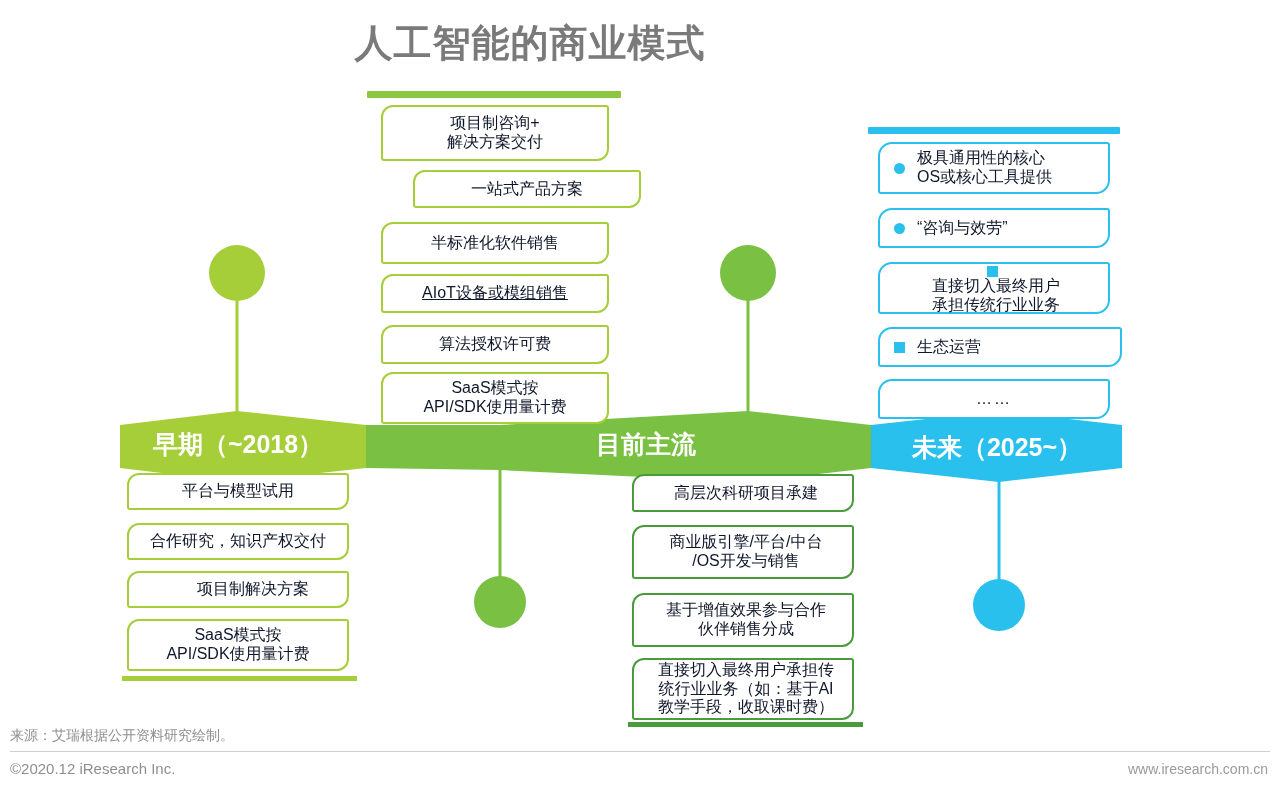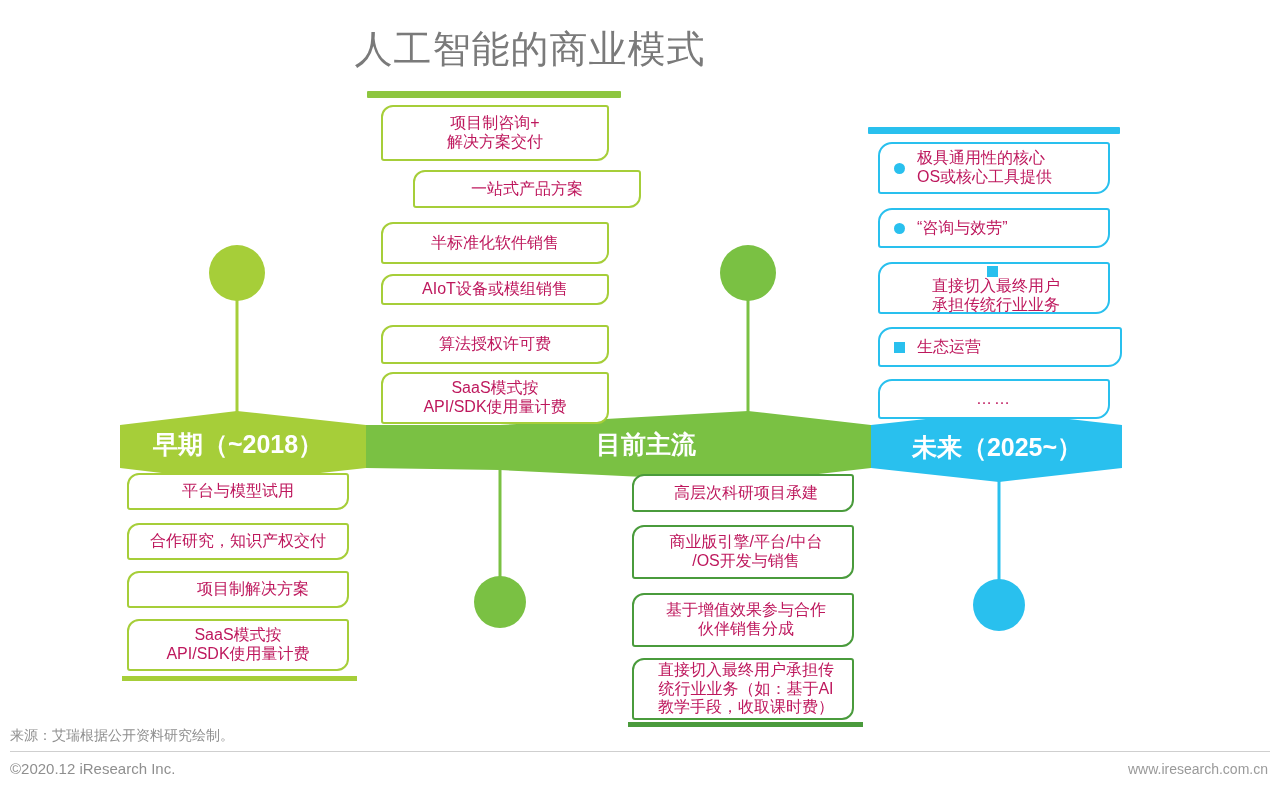--- a/index.html
+++ b/index.html
@@ -7,44 +7,44 @@
     width:1280px;height:796px;
     background:#ffffff;
     font-family:"Liberation Sans","DejaVu Sans",sans-serif;
     position:relative;overflow:hidden;
     color:#8c8c8c;
   }
   #stage{position:absolute;left:0;top:0;width:1280px;height:796px;}
 
   
   .title{
-    position:absolute;left:0;top:24px;width:1060px;
+    position:absolute;left:0;top:18px;width:1060px;
     text-align:center;
-    font-size:38px;font-weight:normal;color:#7a7a7a;
+    font-size:38px;font-weight:bold;color:#7a7a7a;
     letter-spacing:1px;
   }
 
   
   .svglayer{position:absolute;left:0;top:0;width:1280px;height:796px;}
 
   
   .accent{position:absolute;height:7px;border-radius:1px;}
 
   
   .box{
     position:absolute;
     box-sizing:border-box;
     border:2px solid #8dc63f;
     border-radius:12px 3px 12px 3px;
     background:#ffffff;
     display:flex;align-items:center;justify-content:center;
     text-align:center;
     font-size:16px;
     line-height:1.18;
-    color:#be185d;
+    color:#0f172a;
     padding:2px 6px;
   }
   .box.green-light{border-color:#a6ce39;}
   .box.green-dark{border-color:#4a9b3c;padding-left:12px;}
   .box.blue{border-color:#29c0ee;border-radius:14px 3px 14px 3px;}
   .box .txt{display:block;white-space:pre-line;}
 
   .box.bulleted{justify-content:flex-start;text-align:left;padding-left:10px;}
   .bullet{
     display:inline-block;flex:0 0 auto;
@@ -108,21 +108,21 @@
   <div class="box green-light" style="left:381px;top:105px;width:228px;height:56px;">
     <span class="txt">项目制咨询+
 解决方案交付</span>
   </div>
   <div class="box green-light" style="left:381px;top:170px;width:228px;height:38px;margin-left:32px;">
     <span class="txt">一站式产品方案</span>
   </div>
   <div class="box green-light" style="left:381px;top:222px;width:228px;height:42px;">
     <span class="txt">半标准化软件销售</span>
   </div>
-  <div class="box green-light" style="left:381px;top:274px;width:228px;height:31px;">
+  <div class="box green-light" style="left:381px;top:274px;width:228px;height:39px;text-decoration:underline;">
     <span class="txt">AIoT设备或模组销售</span>
   </div>
   <div class="box green-light" style="left:381px;top:325px;width:228px;height:39px;">
     <span class="txt">算法授权许可费</span>
   </div>
   <div class="box green-light" style="left:381px;top:372px;width:228px;height:52px;">
     <span class="txt">SaaS模式按
 API/SDK使用量计费</span>
   </div>
 

